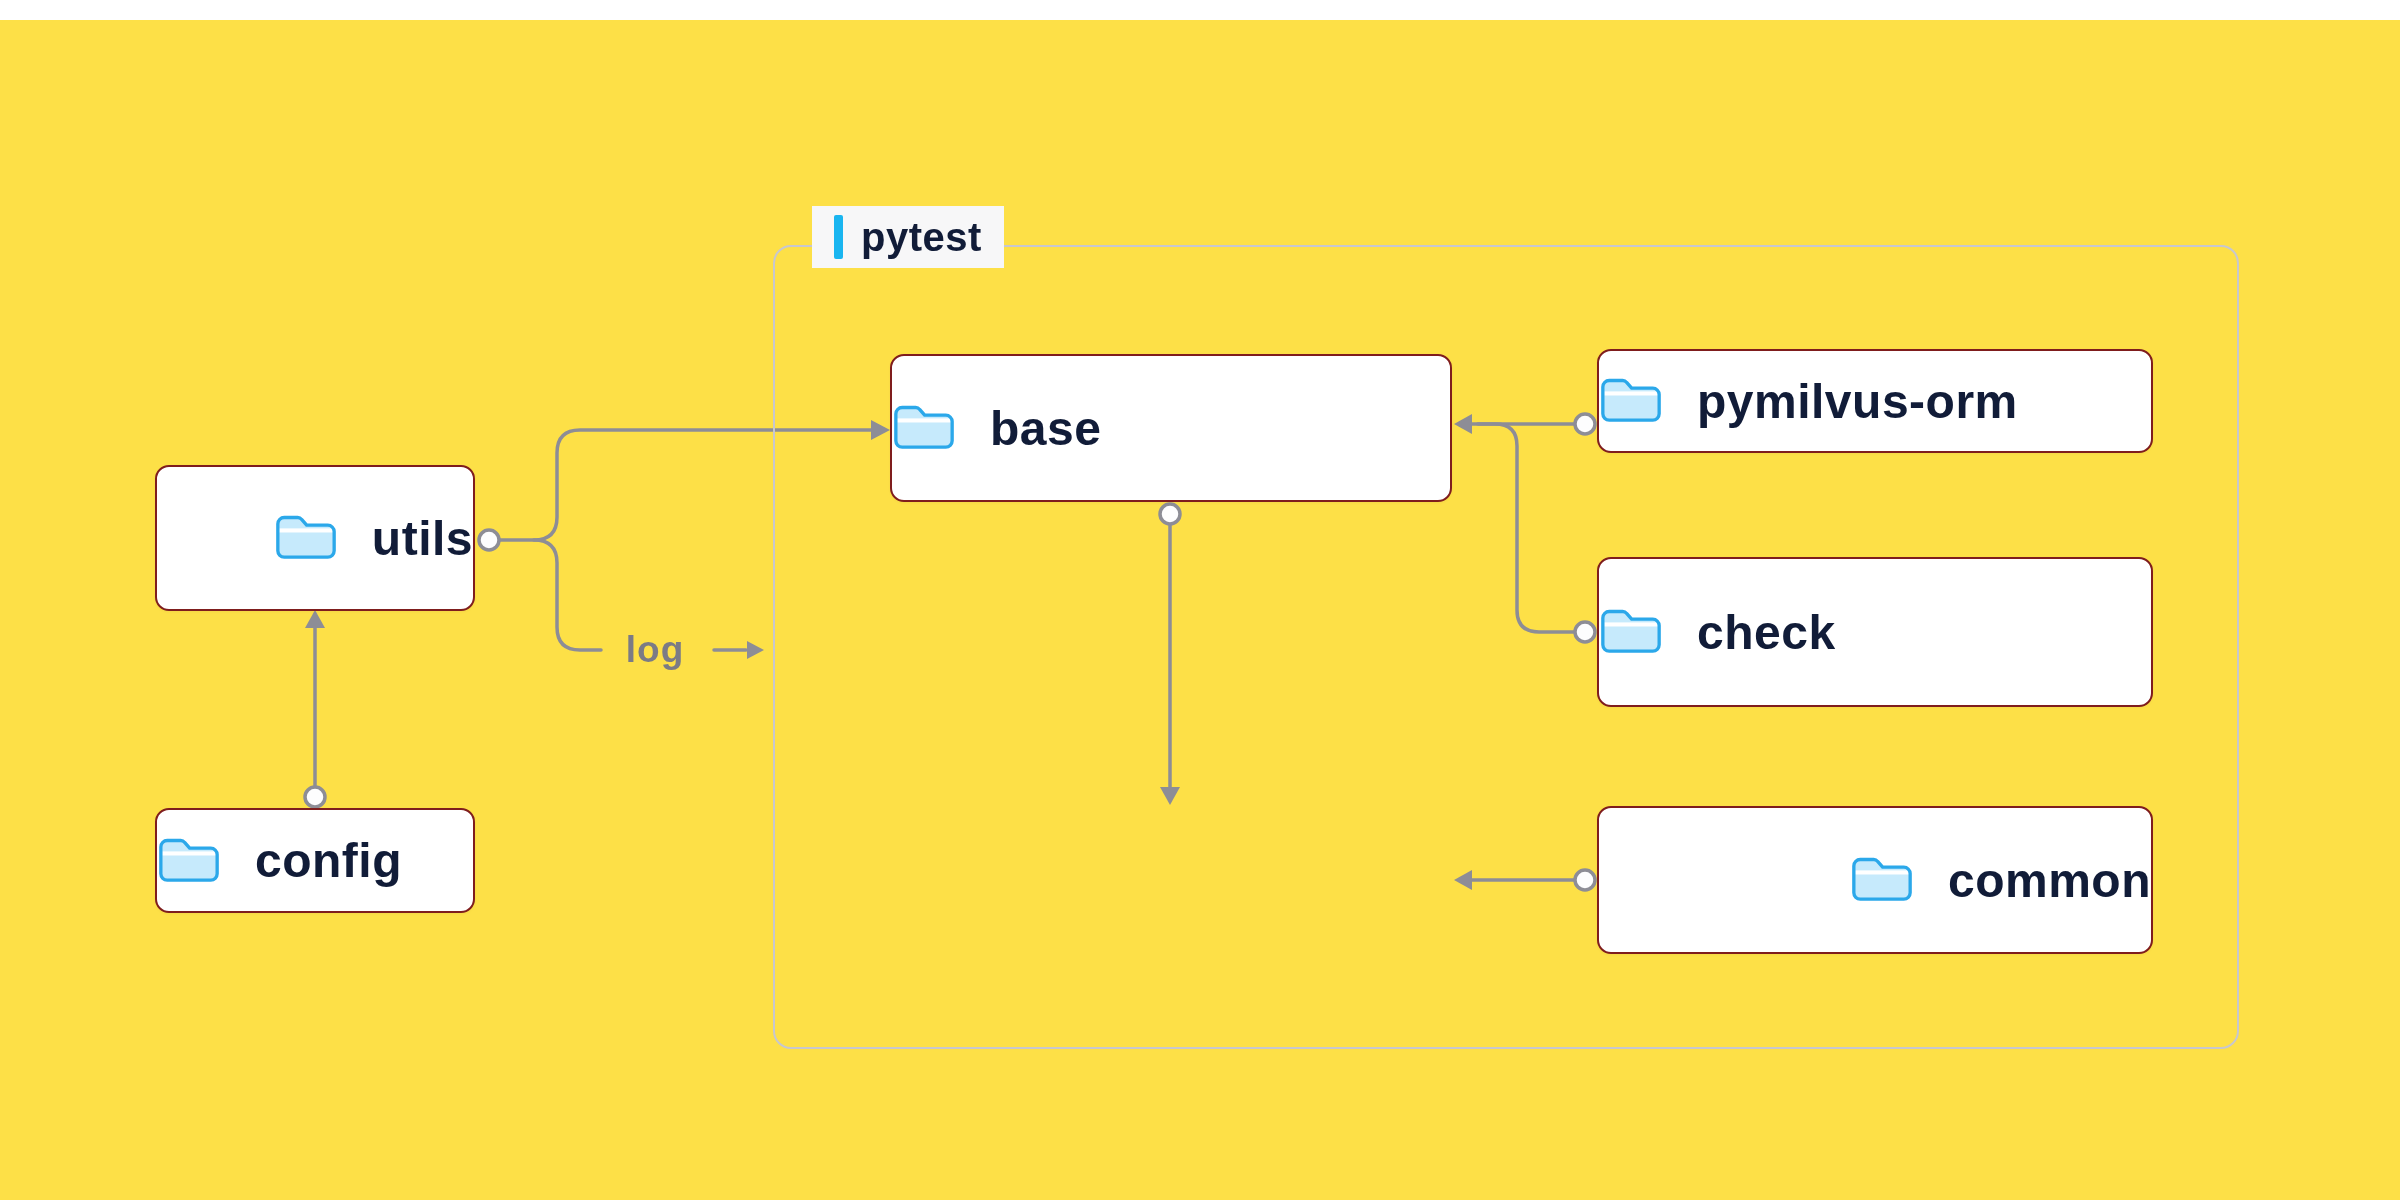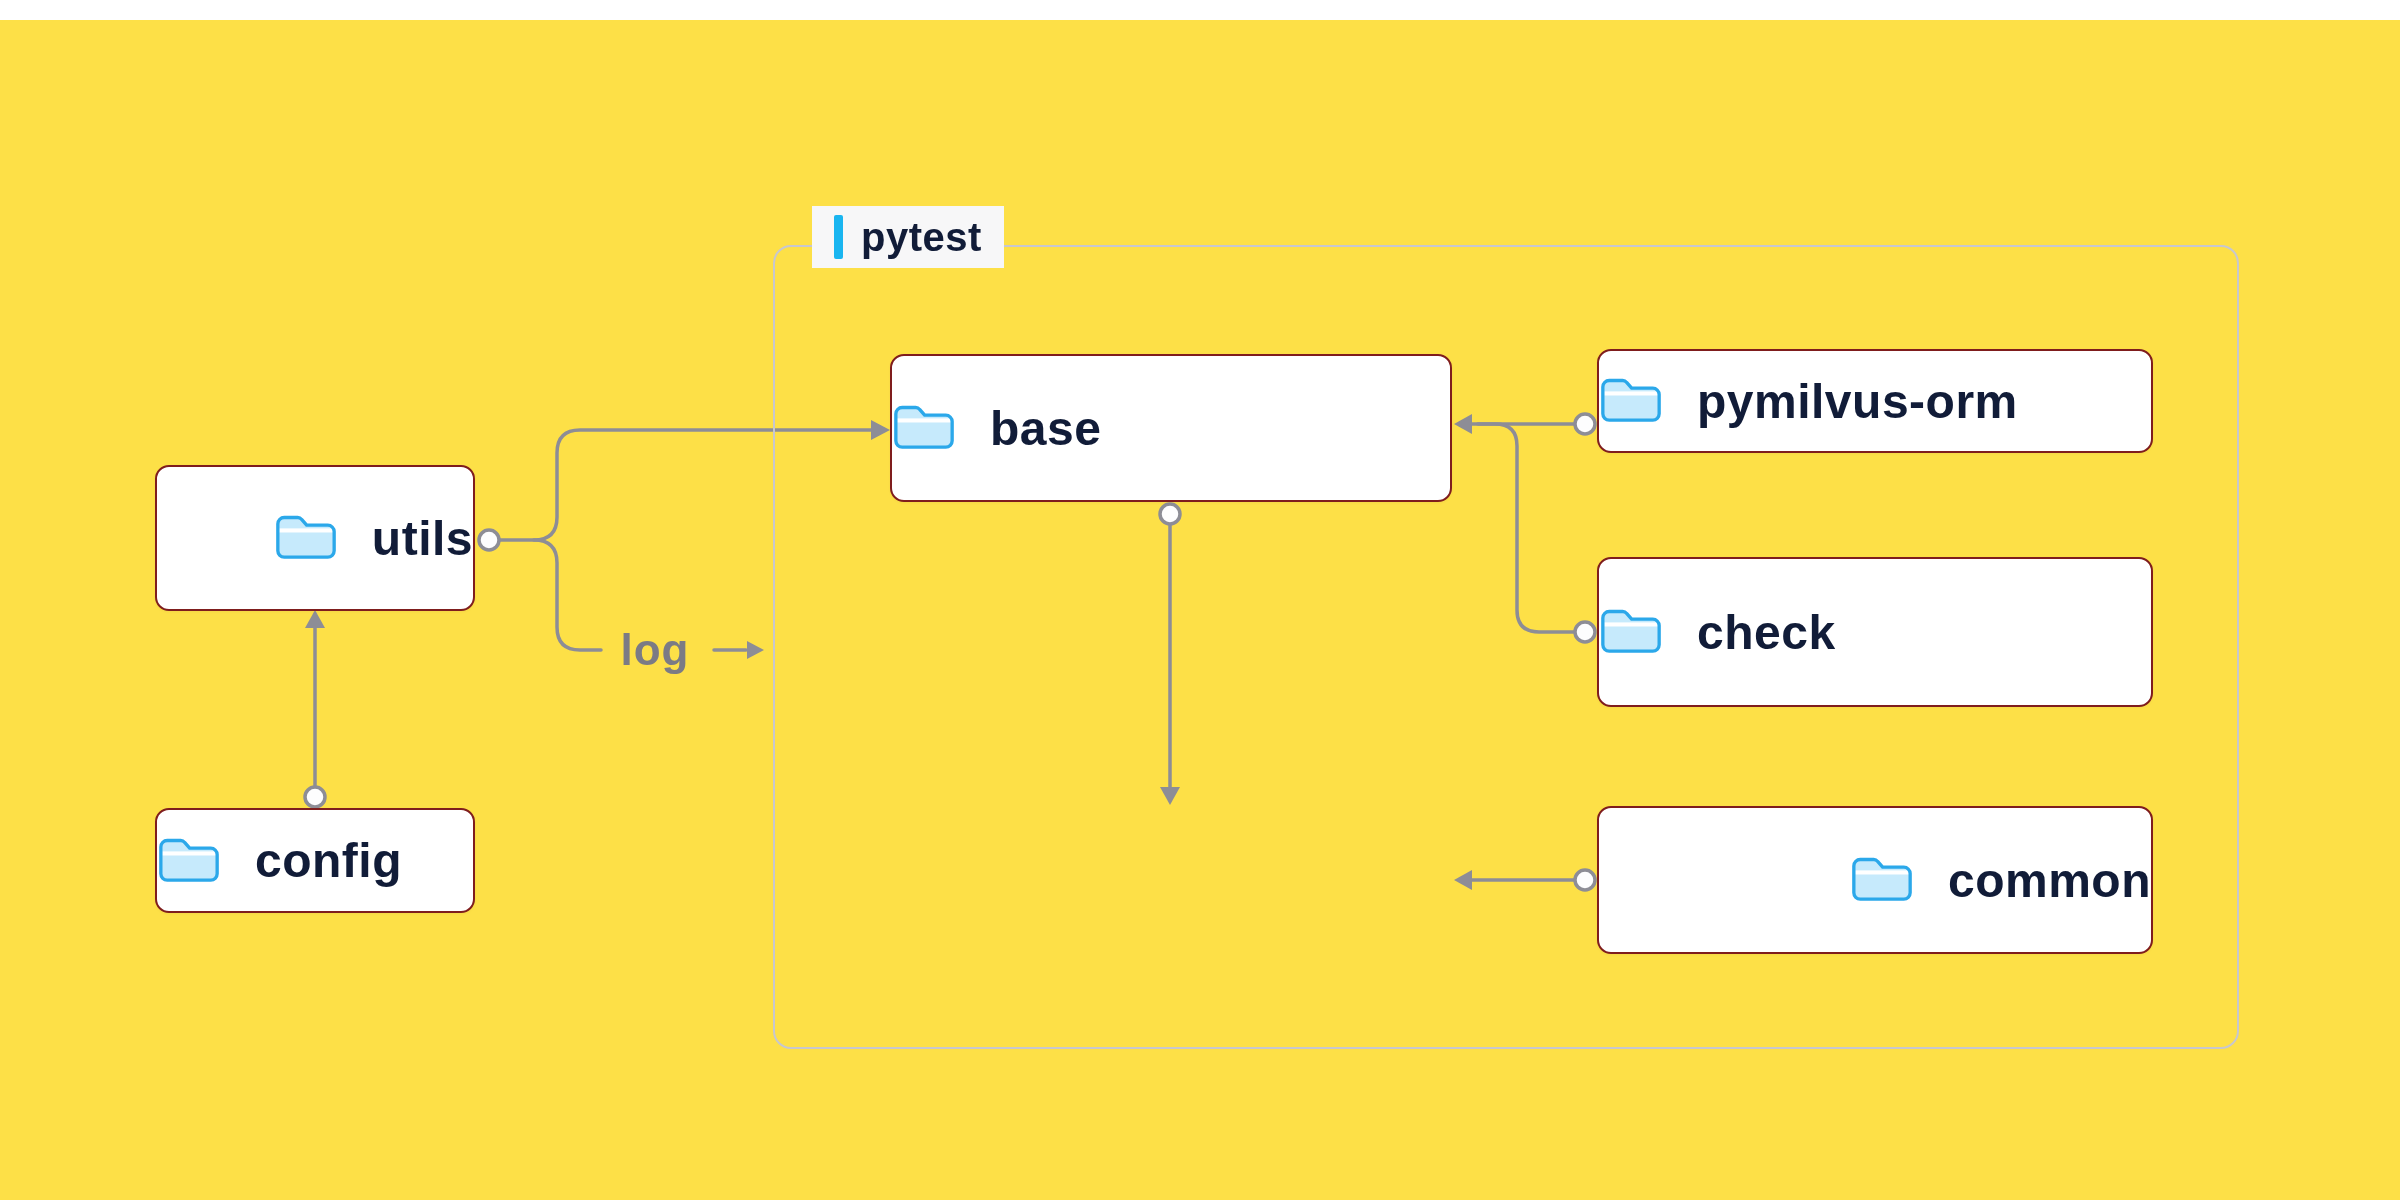--- a/index.html
+++ b/index.html
@@ -83,21 +83,21 @@
   }
   .edge-label {
     position: absolute;
     left: 600px;
     top: 600px;
     width: 110px;
     height: 60px;
     display: flex;
     align-items: center;
     justify-content: center;
-    font-size: 44px;
+    font-size: 37px;
     font-weight: 600;
     color: #7b7b85;
     letter-spacing: 1px;
   }
 </style>
 </head>
 <body>
 
 <div id="canvas">
 

